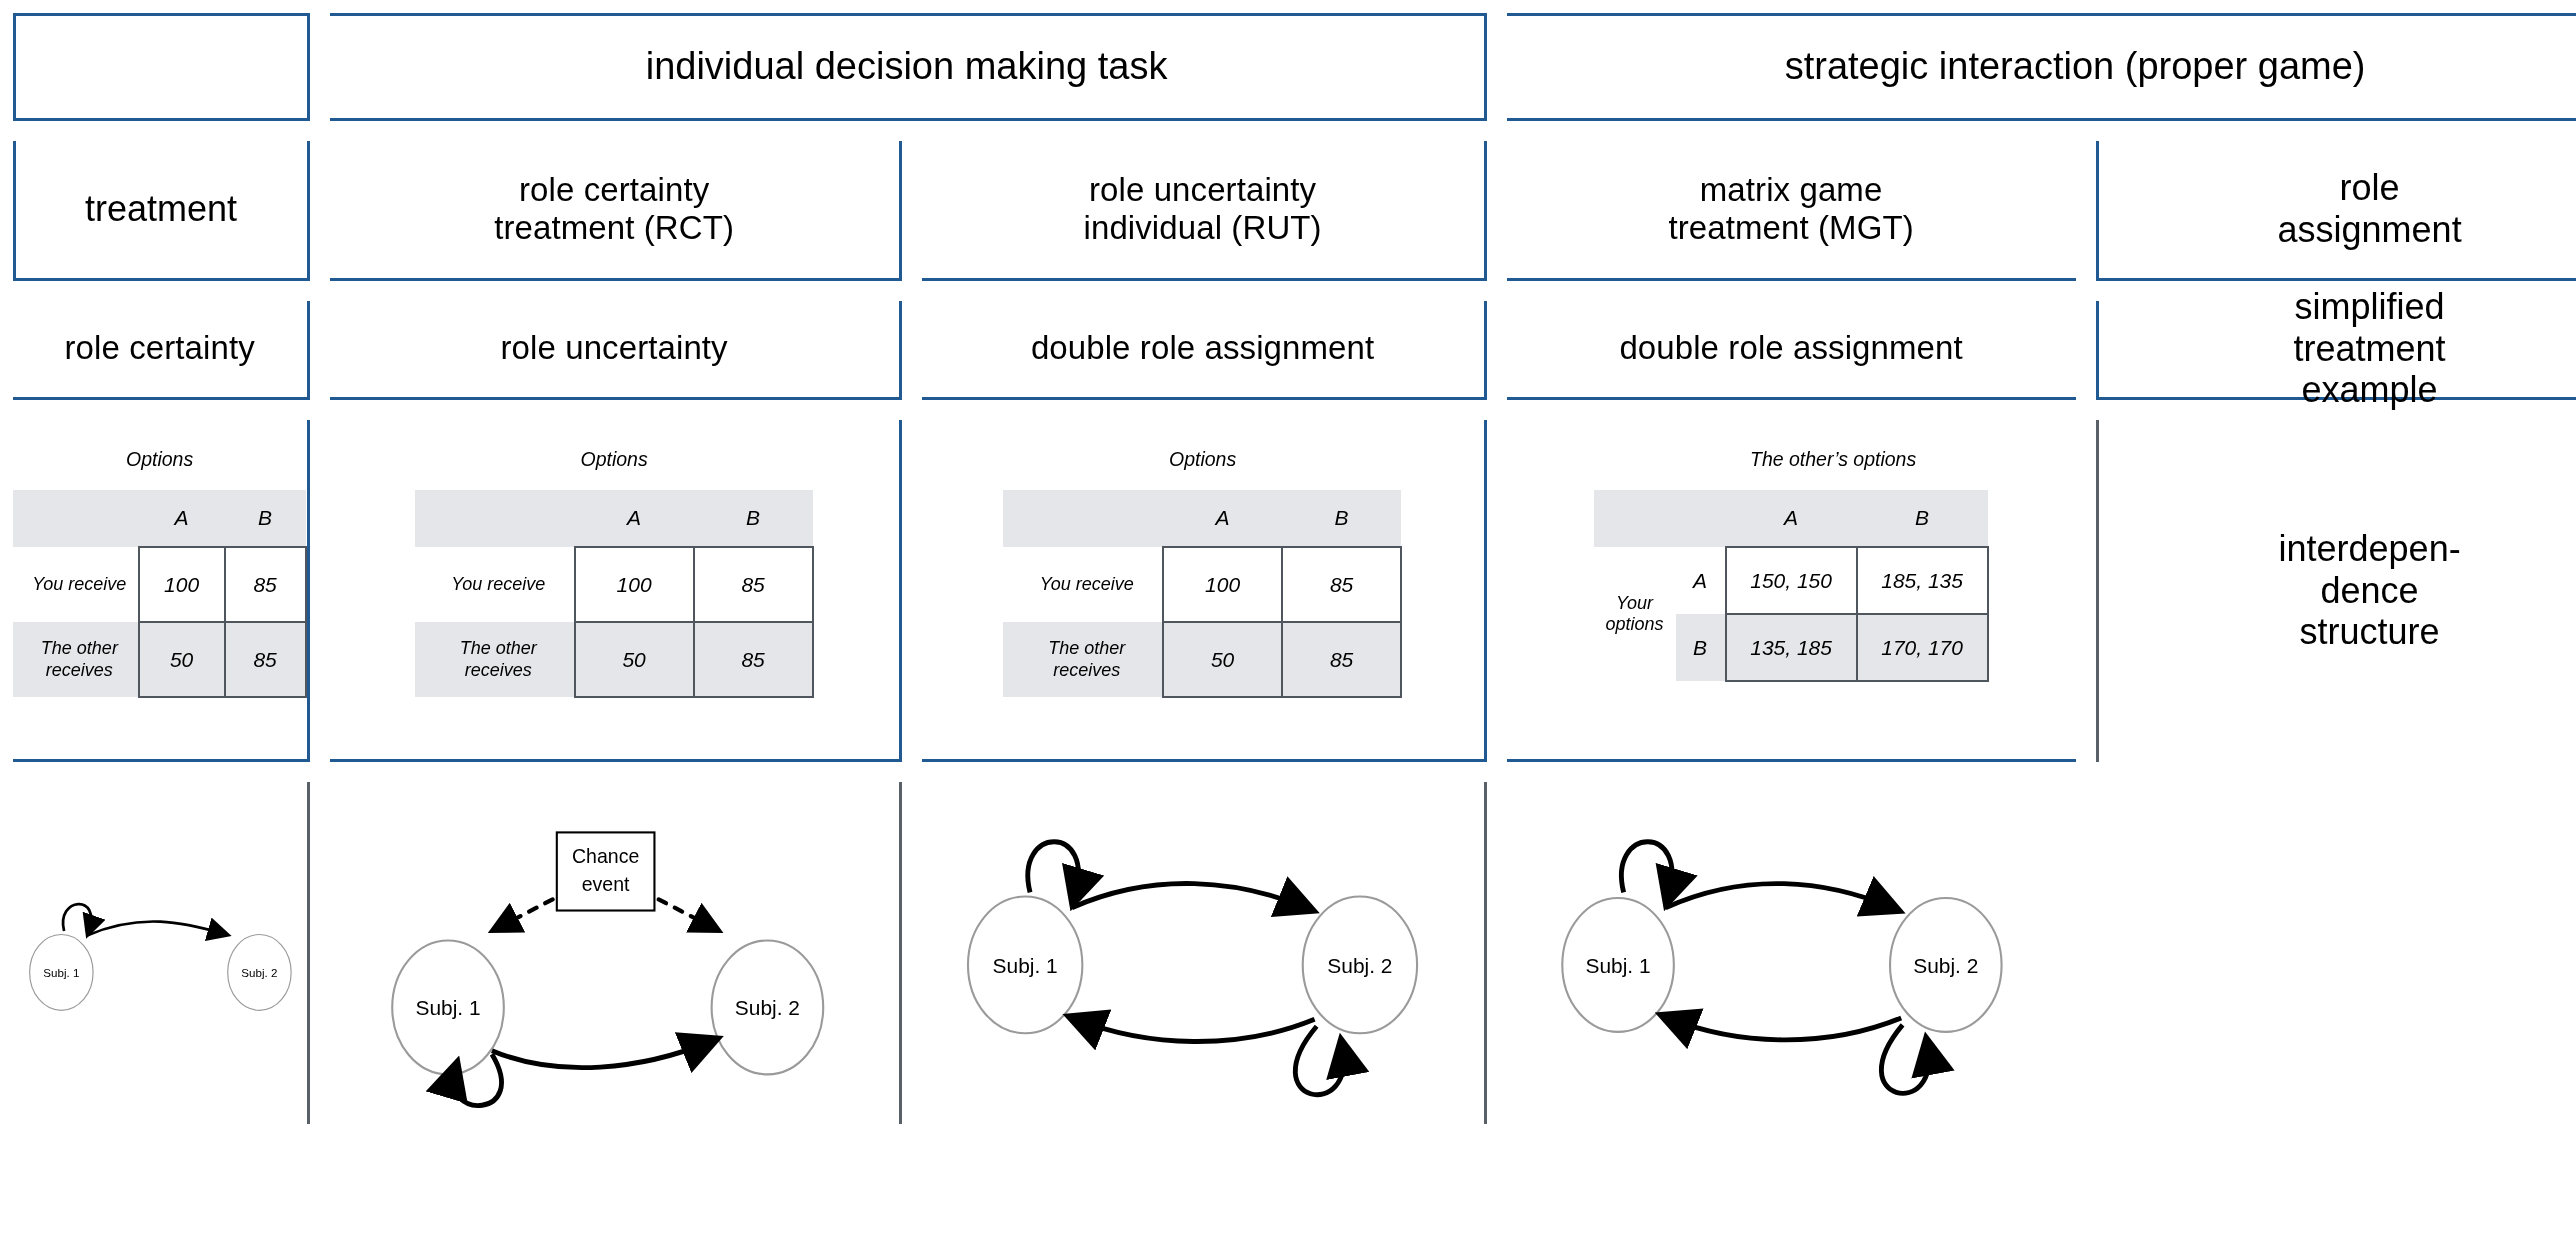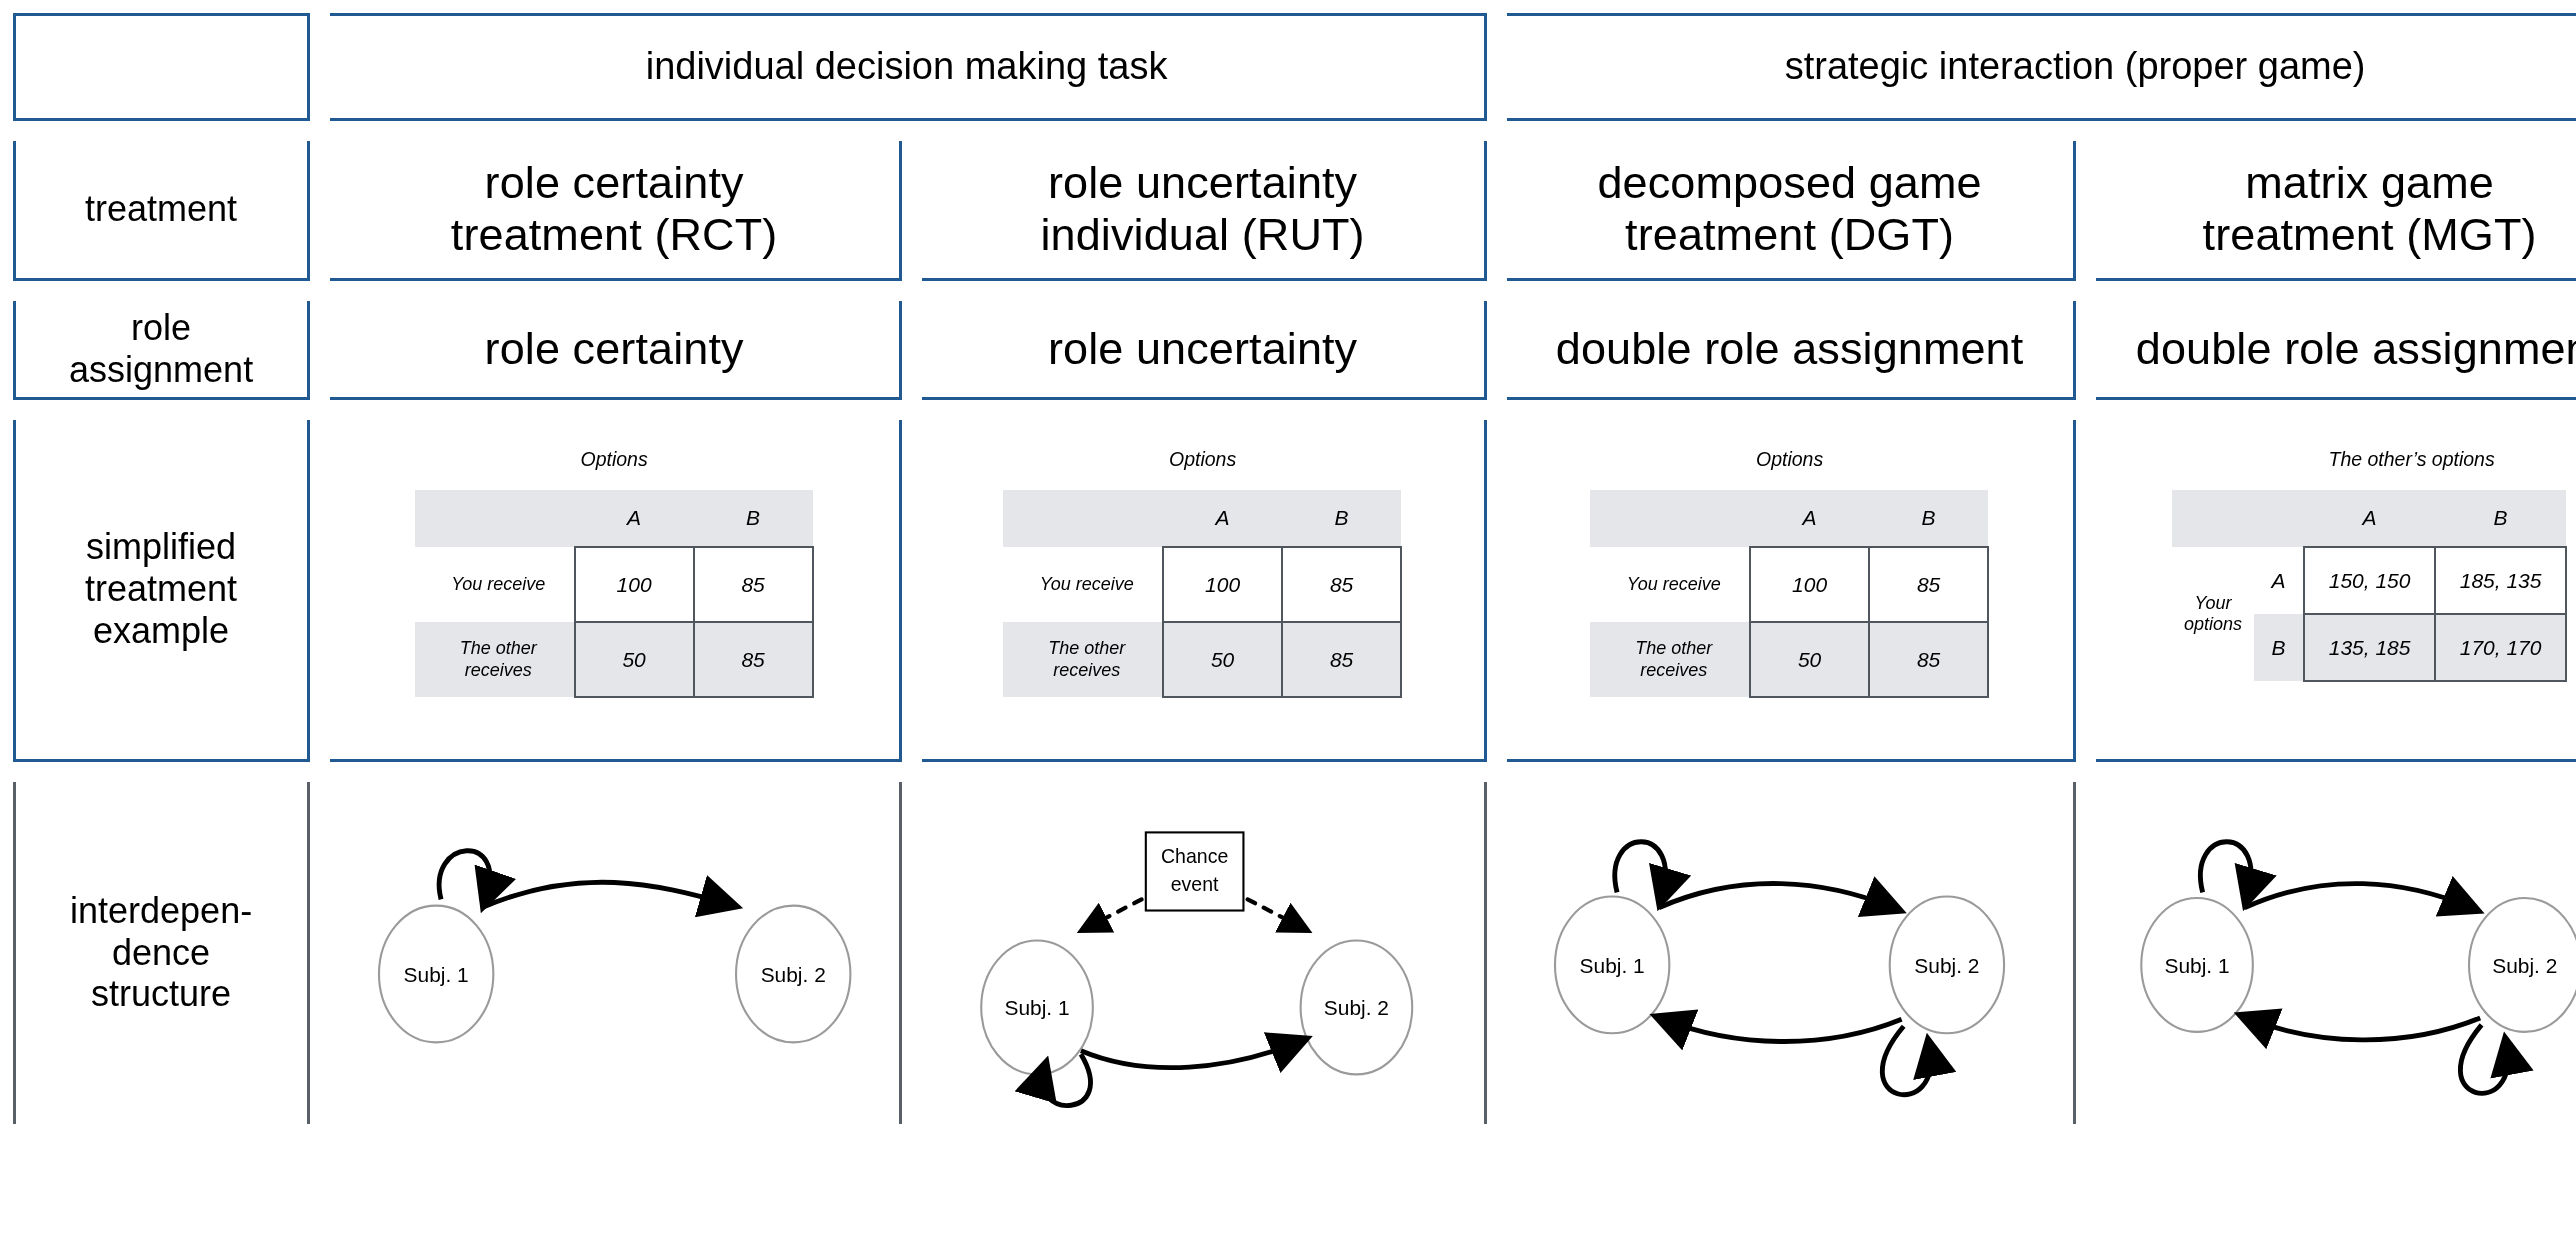--- a/index.html
+++ b/index.html
@@ -14,21 +14,21 @@
   .cell{position:relative;border-right:3.5px solid #215a92;border-bottom:3.5px solid #215a92;
         display:flex;align-items:center;justify-content:center;text-align:center;box-sizing:border-box;}
   .cell.lft{border-left:3.5px solid #215a92;}
   .cell.top{border-top:3.5px solid #215a92;}
   .cell.noR{border-right:none;}
   .cell.noB{border-bottom:none;}
   
   .cell.grey{border-color:#5a6068;}
   .cell.grey.lft{border-left-color:#5a6068;}
 
-  .label{font-size:45px;line-height:1.16;letter-spacing:0.1px;}
+  .label{font-size:33px;line-height:1.16;letter-spacing:0.1px;}
   .headline{font-size:38px;}
   .rowlabel{font-size:36px;line-height:1.16;}
 
   
   .stimwrap{width:100%;height:100%;display:flex;flex-direction:column;
             align-items:center;justify-content:flex-start;padding-top:28px;box-sizing:border-box;font-style:italic;}
   .stimtitle{font-size:19.5px;margin-bottom:19.5px;text-align:center;width:100%;}
   .stimtitle.right{text-align:center;padding-left:84px;box-sizing:border-box;}
 
   table.stim{border-collapse:collapse;font-size:21px;}
@@ -69,26 +69,20 @@
     <div class="cell">
       <span class="label">
         <span>role certainty</span><br>
         <span>treatment (RCT)</span>
       </span>
     </div>
     <div class="cell">
       <span class="label">
         <span>role uncertainty</span><br>
         <span>individual (RUT)</span>
-      </span>
-    </div>
-    <div class="cell">
-      <span class="label">
-        <span>decomposed game</span><br>
-        <span>treatment (DGT)</span>
       </span>
     </div>
     <div class="cell noR">
       <span class="label">
         <span>matrix game</span><br>
         <span>treatment (MGT)</span>
       </span>
     </div>
 
     <div class="cell lft">

